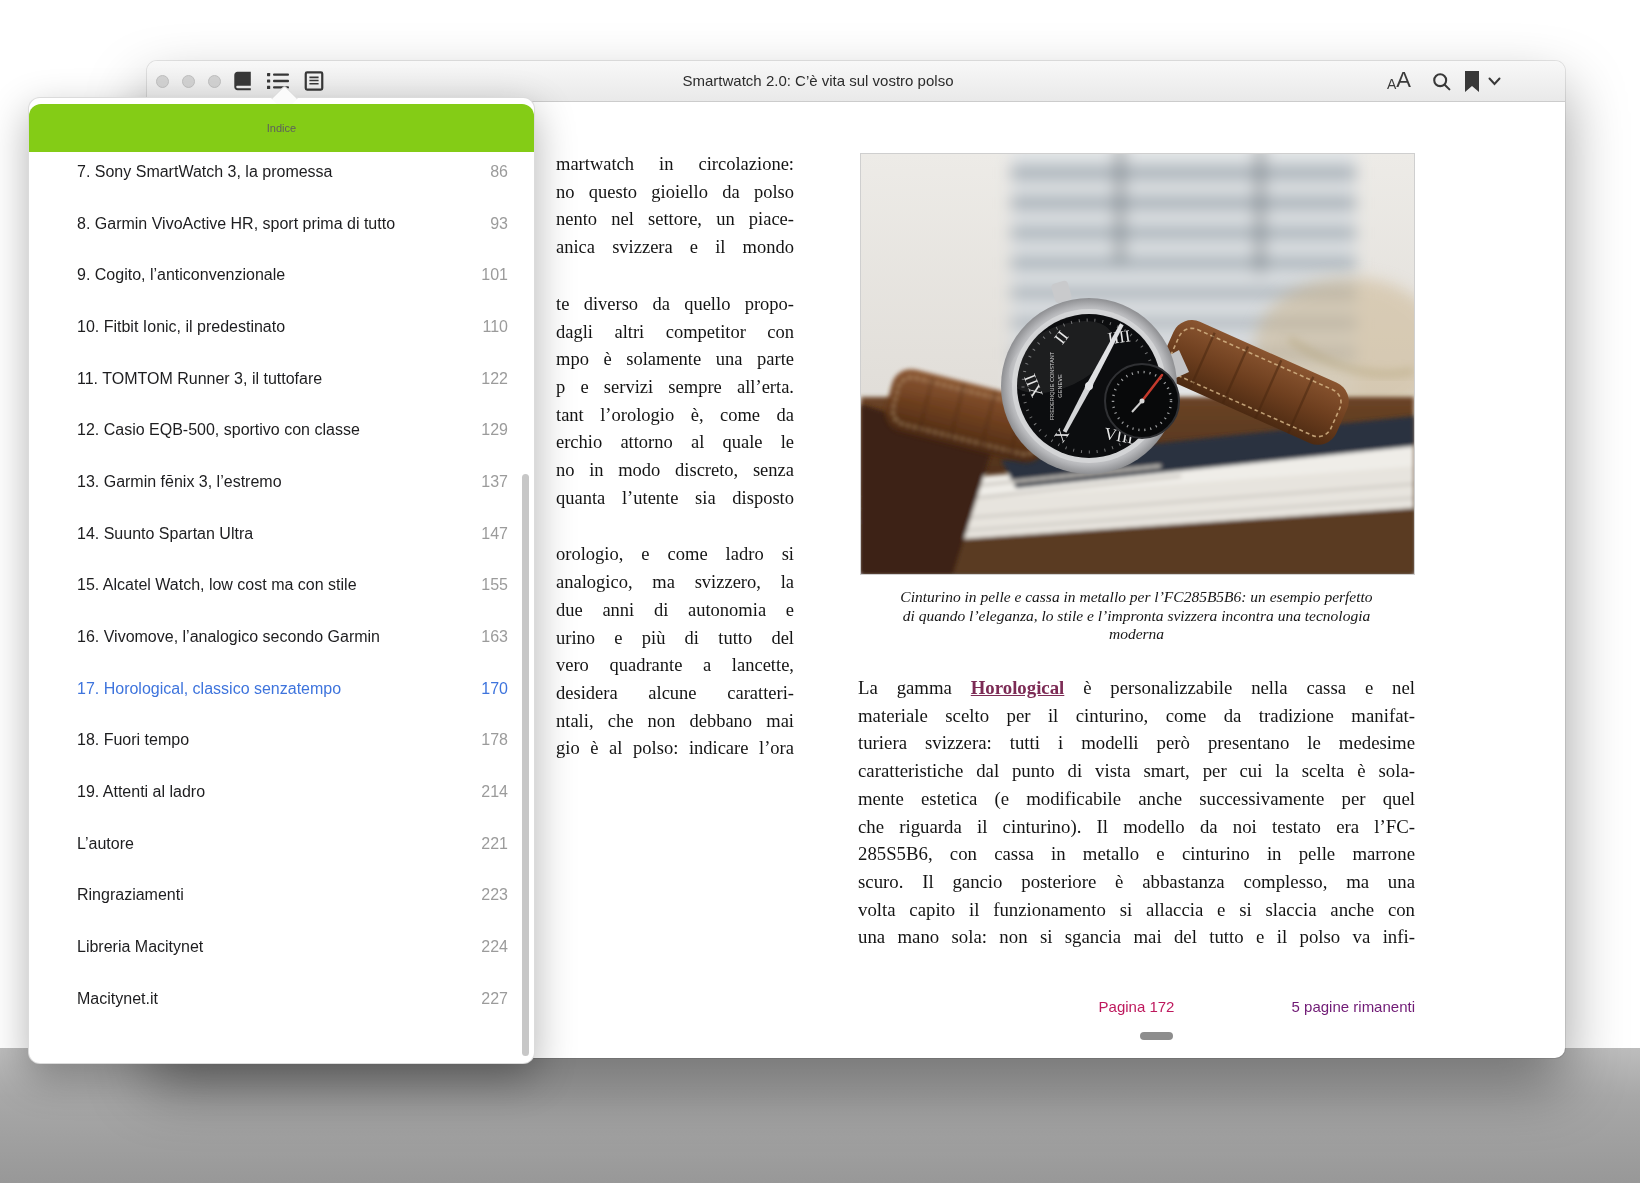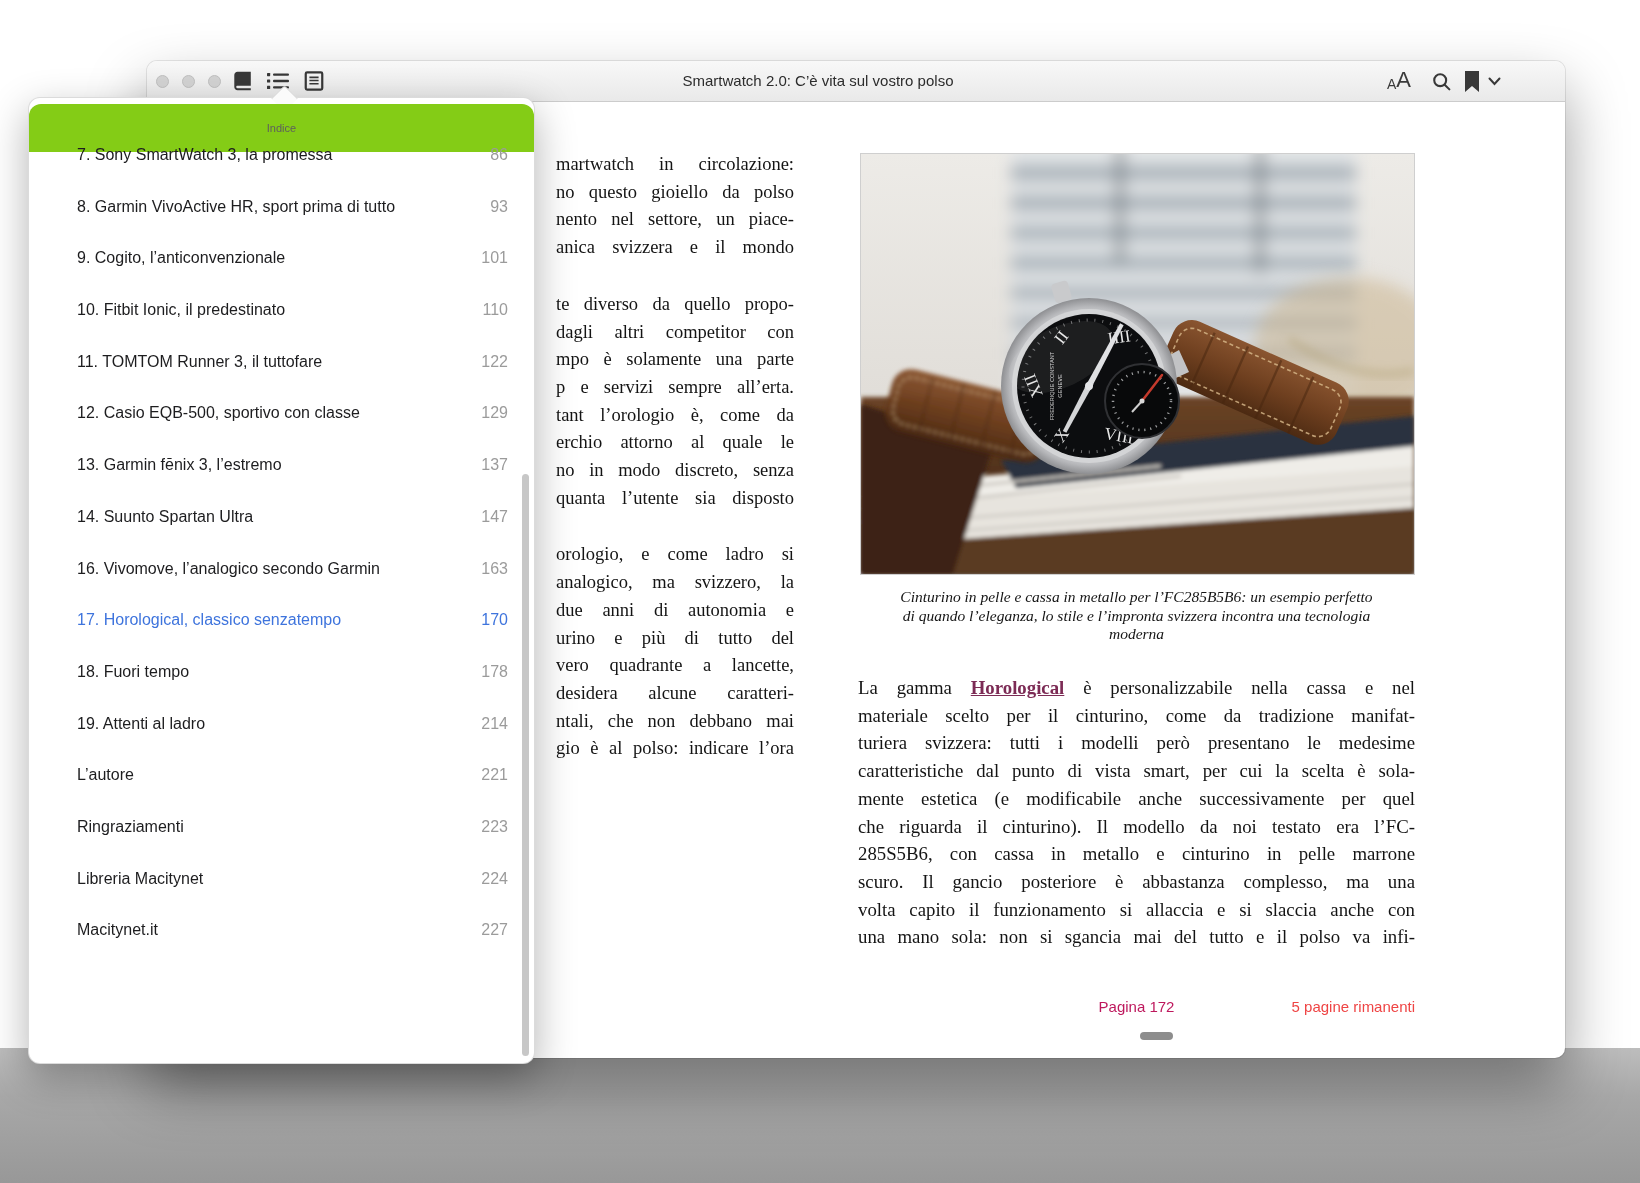--- a/index.html
+++ b/index.html
@@ -29,42 +29,42 @@
   .popover{position:absolute;left:28px;top:97px;width:505px;height:965px;z-index:30;
            background:#ffffff;border-radius:12px;border:1px solid rgba(0,0,0,.14);
            box-shadow:0 14px 40px rgba(0,0,0,.30);}
   .popover-arrow{position:absolute;left:246px;top:-9px;width:18px;height:18px;background:#fbfbfb;
                  transform:rotate(45deg);border-left:1px solid rgba(0,0,0,.14);border-top:1px solid rgba(0,0,0,.14);
                  border-radius:3px 0 0 0;}
   .popover-header{position:absolute;left:0;top:0;right:0;height:48px;border-radius:12px 12px 0 0;
                   background:#84cc16;display:flex;align-items:center;justify-content:center;
                   font-size:11px;color:#5e5e5e;margin-top:6px;}
   .toc-list{position:absolute;left:0;top:48px;right:0;bottom:0;overflow:hidden;}
-  .toc-row{height:51.7px;display:flex;align-items:flex-start;justify-content:space-between;
+  .toc-row{height:51.7px;display:flex;align-items:center;justify-content:space-between;
            padding:0 26px 0 48px;cursor:default;gap:20px;}
   .toc-label{font-size:16px;color:#1d1d1f;}
   .toc-page{font-size:16px;color:#9b9b9b;}
   .toc-row.active .toc-label,.toc-row.active .toc-page{color:var(--active,#3e74dd);}
   .pop-scrollbar{position:absolute;right:5px;top:376px;width:7px;height:582px;border-radius:4px;background:#c7c7c7;}
 
   
   .serif{font-family:"Liberation Serif","DejaVu Serif",serif;color:#141414;}
   .left-page-text{position:absolute;left:409px;top:90px;width:238px;font-size:18.5px;line-height:27.7px;overflow:hidden;}
   .lpara + .lpara{margin-top:29px;}
   .jline{text-align:justify;text-align-last:justify;white-space:nowrap;overflow:hidden;}
   .figure{position:absolute;left:713px;top:92px;width:553px;height:420px;border:1px solid #cfcfcf;box-sizing:content-box;background:#e8e6e2;}
   .figure svg{display:block;}
   .caption{position:absolute;left:711px;top:527px;width:557px;font-size:15.5px;line-height:18.7px;
            font-style:italic;text-align:center;}
   .right-paragraph{position:absolute;left:711px;top:613px;width:557px;font-size:18.8px;line-height:27.7px;overflow:hidden;}
   .book-link{font-weight:bold;text-decoration:underline;}
 
   
   .page-label{position:absolute;left:711px;top:937px;width:557px;text-align:center;font-size:15px;color:#be185d;}
-  .remaining-label{position:absolute;left:711px;top:937px;width:557px;text-align:right;font-size:15px;color:#ef4444;}
+  .remaining-label{position:absolute;left:711px;top:937px;width:557px;text-align:right;font-size:15px;color:#701a75;}
   .page-handle{position:absolute;left:993px;top:971px;width:33px;height:8px;border-radius:4px;background:#8d8d8d;}
 </style>
 </head>
 <body>
 
 <div class="screen">
   <div class="floor"></div>
 
   <div class="window">
 
@@ -325,20 +325,24 @@
         </div>
         <div class="toc-row">
           <span class="toc-label">13. Garmin fēnix 3, l’estremo</span>
           <span class="toc-page">137</span>
         </div>
         <div class="toc-row">
           <span class="toc-label">14. Suunto Spartan Ultra</span>
           <span class="toc-page">147</span>
         </div>
         <div class="toc-row">
+          <span class="toc-label">15. Alcatel Watch, low cost ma con stile</span>
+          <span class="toc-page">155</span>
+        </div>
+        <div class="toc-row">
           <span class="toc-label">16. Vivomove, l’analogico secondo Garmin</span>
           <span class="toc-page">163</span>
         </div>
         <div class="toc-row active">
           <span class="toc-label">17. Horological, classico senzatempo</span>
           <span class="toc-page">170</span>
         </div>
         <div class="toc-row">
           <span class="toc-label">18. Fuori tempo</span>
           <span class="toc-page">178</span>

